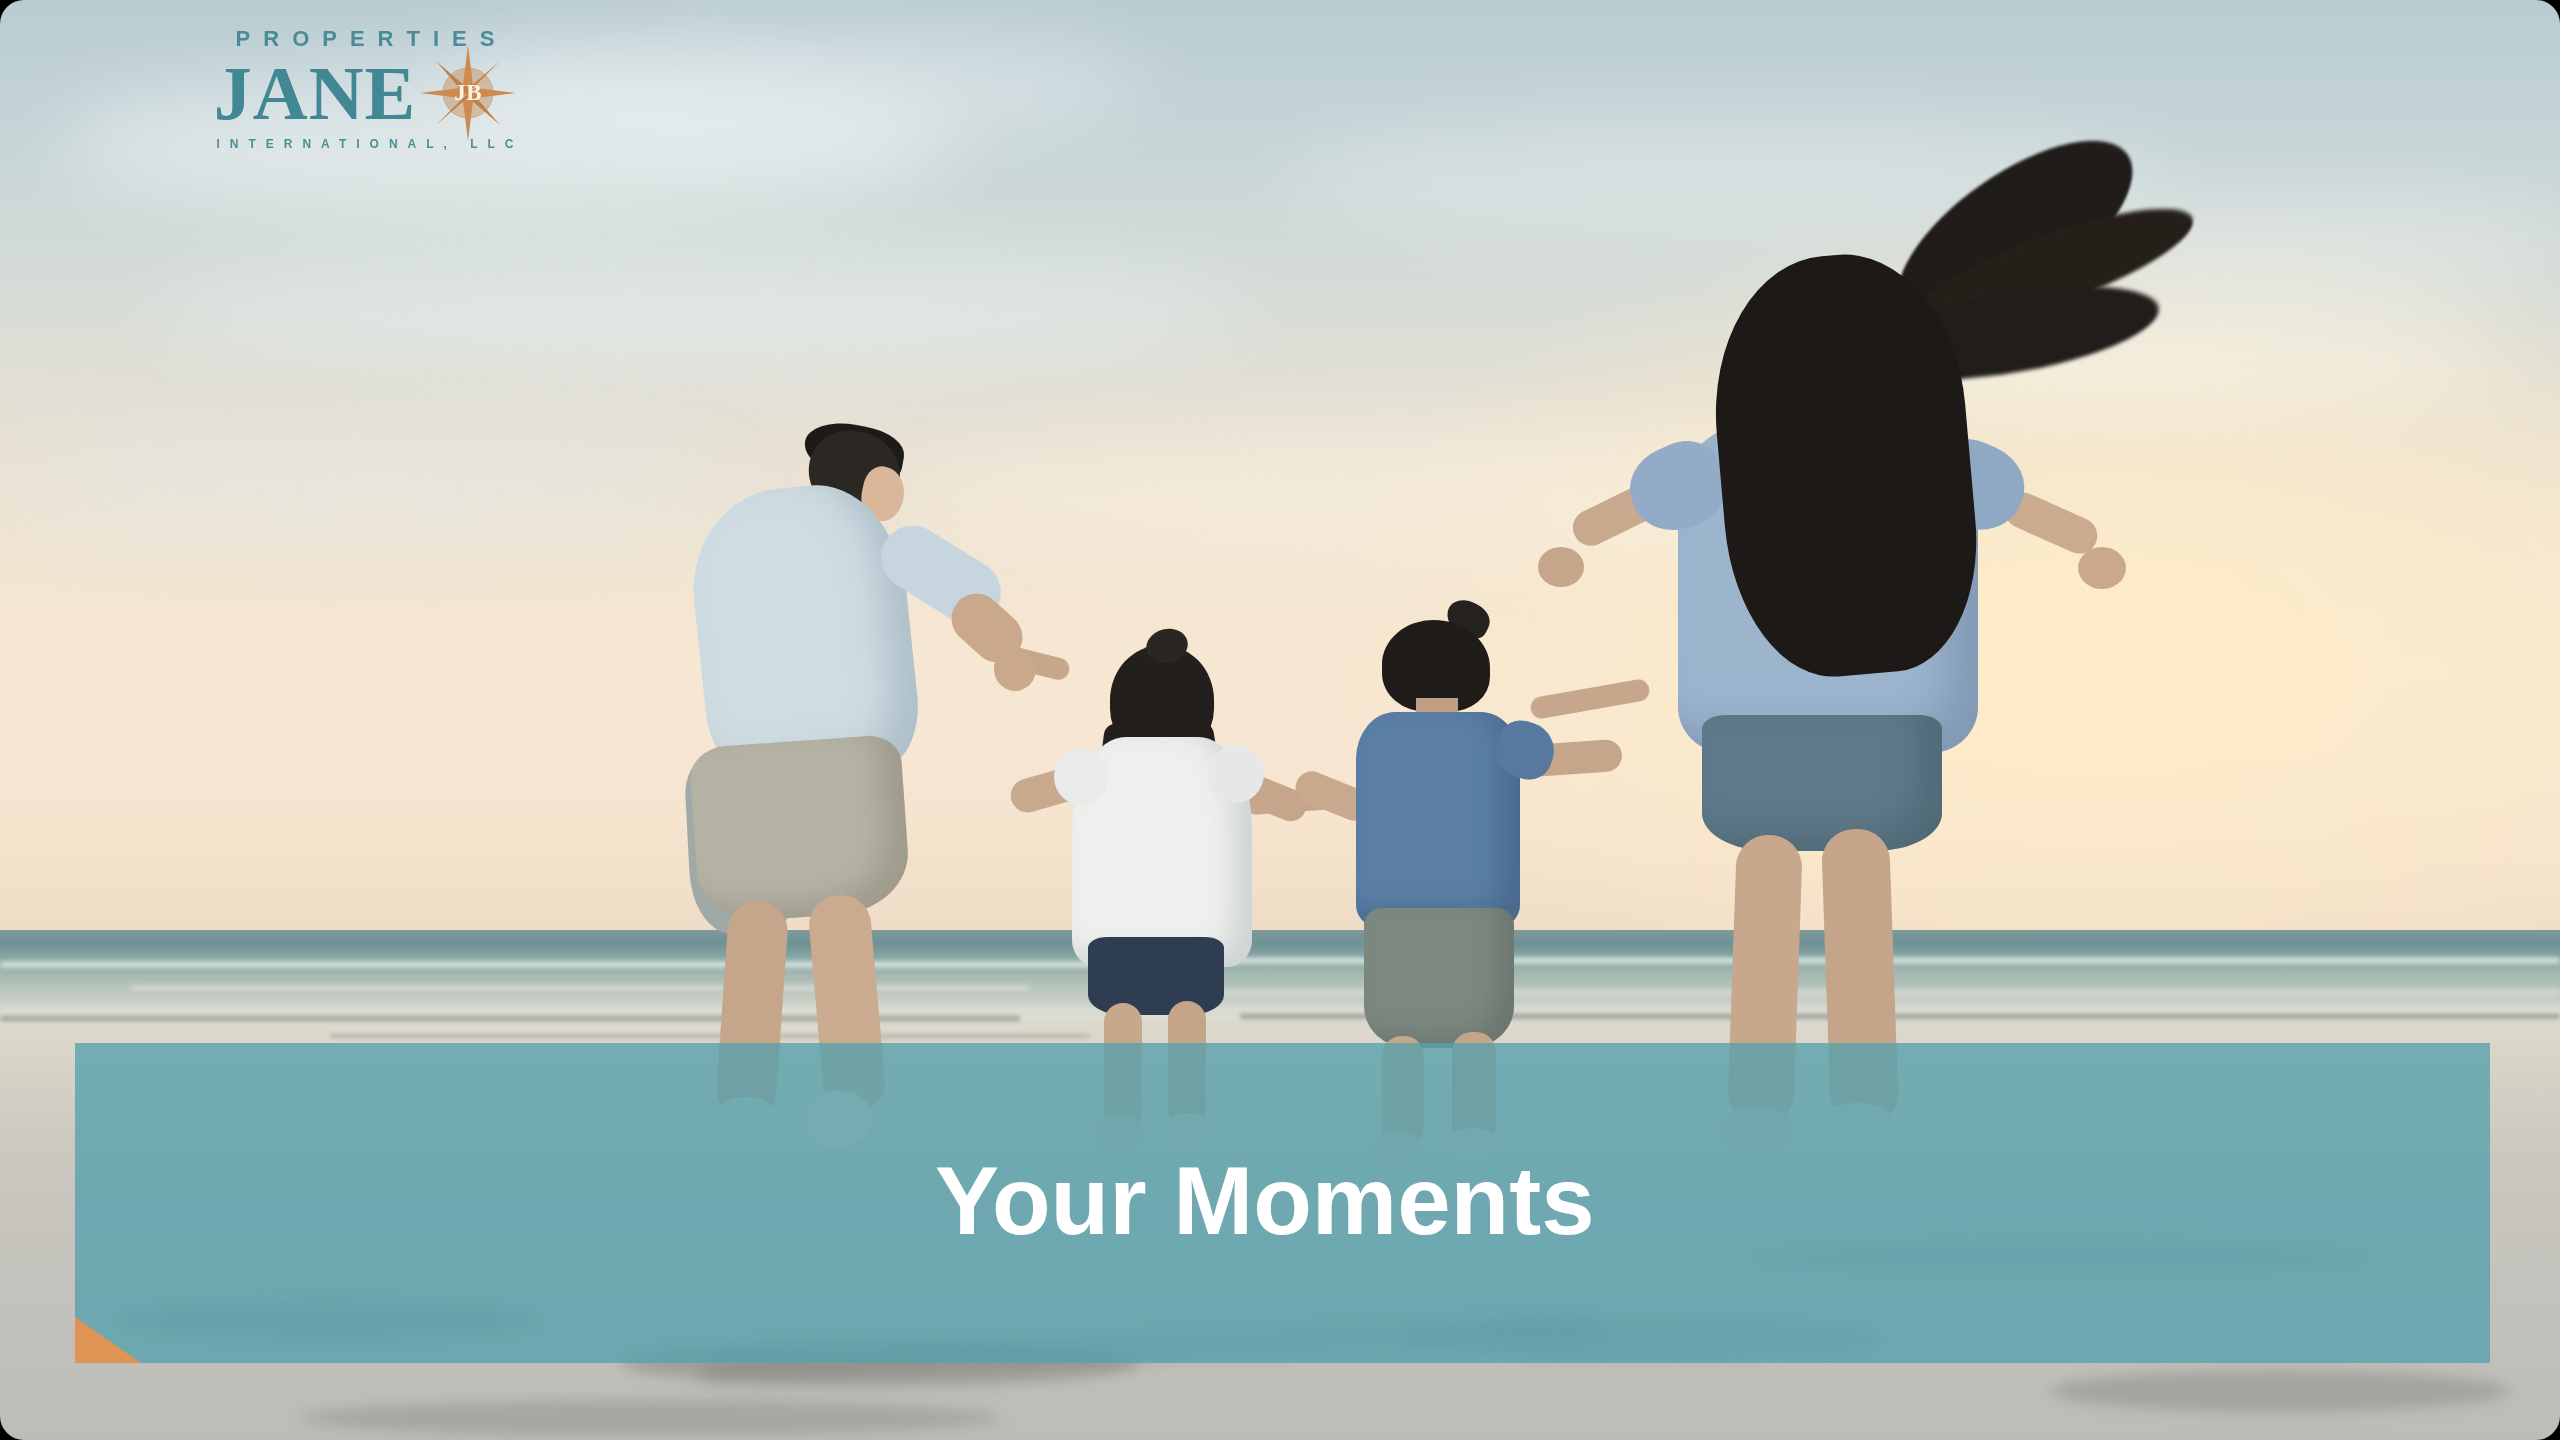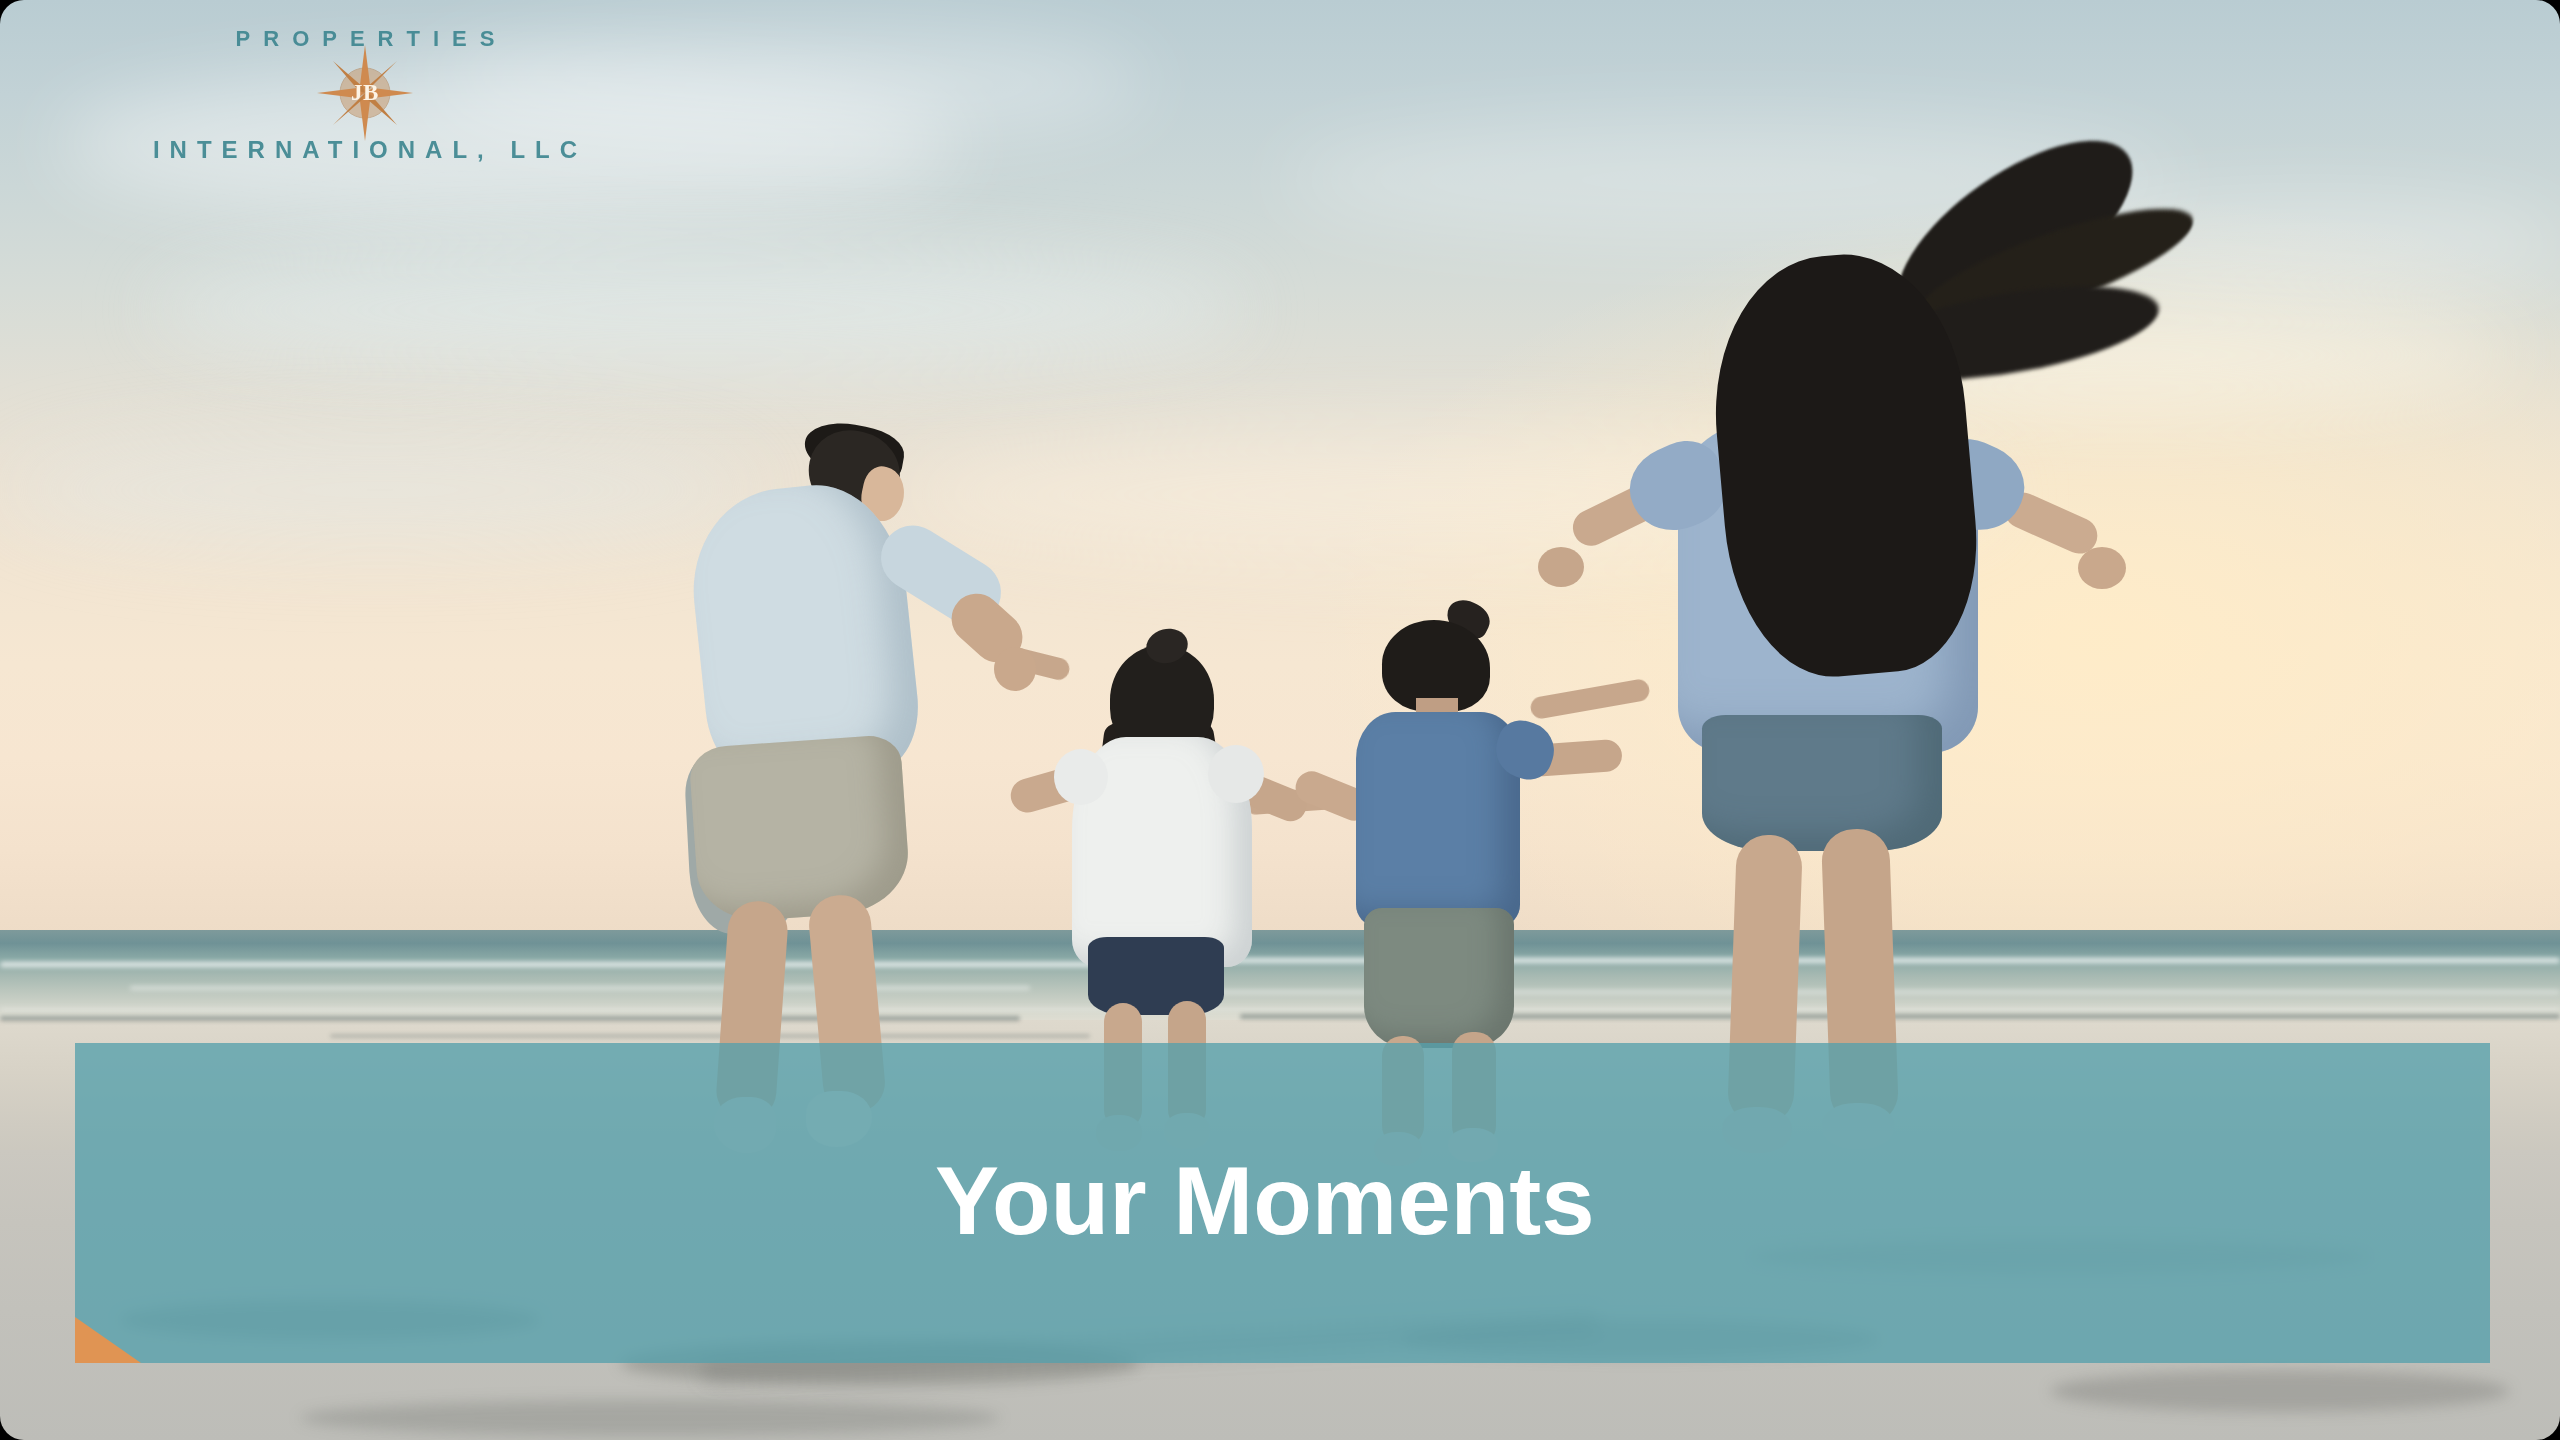--- a/index.html
+++ b/index.html
@@ -184,21 +184,21 @@
   .logo-word{font-family:"Liberation Serif",serif;font-size:76px;font-weight:700;
       color:#3a8490;letter-spacing:1px;line-height:1;opacity:.95;}
   .logo-word.left{margin-right:4px;}
   .logo-word.right{margin-left:4px;}
   .starwrap{position:relative;width:96px;height:96px;flex:0 0 96px;}
   .starwrap svg{position:absolute;left:0;top:0;}
   .star-jb{position:absolute;left:0;top:0;width:96px;height:96px;
       display:flex;align-items:center;justify-content:center;
       font-family:"Liberation Serif",serif;font-size:23px;font-weight:700;
       color:#fdf3e4;letter-spacing:.5px;}
-  .logo-bot{font-family:"Liberation Sans",sans-serif;font-size:24px;font-weight:700;
+  .logo-bot{font-family:"Liberation Sans",sans-serif;font-size:12px;font-weight:700;
       letter-spacing:10px;color:#3f8791;text-align:center;text-indent:10px;
       line-height:1;margin-top:6px;opacity:.92;}
 
   
   #banner{position:absolute;left:75px;top:1043px;width:2415px;height:320px;
       background:rgba(86,160,172,.78);}
   #banner-corner{position:absolute;left:0;bottom:0;width:0;height:0;
       border-left:66px solid #e09453;border-top:46px solid transparent;}
   #banner-title{position:absolute;left:860px;top:50%;transform:translateY(-52%);
       color:#ffffff;font-family:"Liberation Sans",sans-serif;font-size:96px;
@@ -308,20 +308,21 @@
       <div class="pt hairflyA"></div>
         <div class="pt hairflyB"></div>
         <div class="pt hairflyC"></div>
       <div class="pt hairmass"></div>
     </div>
   </div>
 
   <div id="logo">
     <div class="logo-top">PROPERTIES</div>
     <div class="logo-mid">
+      <span class="logo-word left">JANE</span>
       <span class="starwrap">
         <svg width="96" height="96" viewBox="0 0 96 96" aria-hidden="true">
           <g opacity="0.55">
             <circle cx="48" cy="48" r="25" fill="#c79a6e"></circle>
             <circle cx="48" cy="48" r="25" fill="none" stroke="#b07e4e" stroke-width="1"></circle>
             <path d="M48 23 L53 48 L48 73 L43 48 Z" fill="#bb8a5c"></path>
             <path d="M23 48 L48 43 L73 48 L48 53 Z" fill="#bb8a5c"></path>
             <path d="M30 30 L50 46 L66 66 L46 50 Z" fill="#c69b70"></path>
             <path d="M66 30 L50 50 L30 66 L46 46 Z" fill="#c69b70"></path>
           </g>

